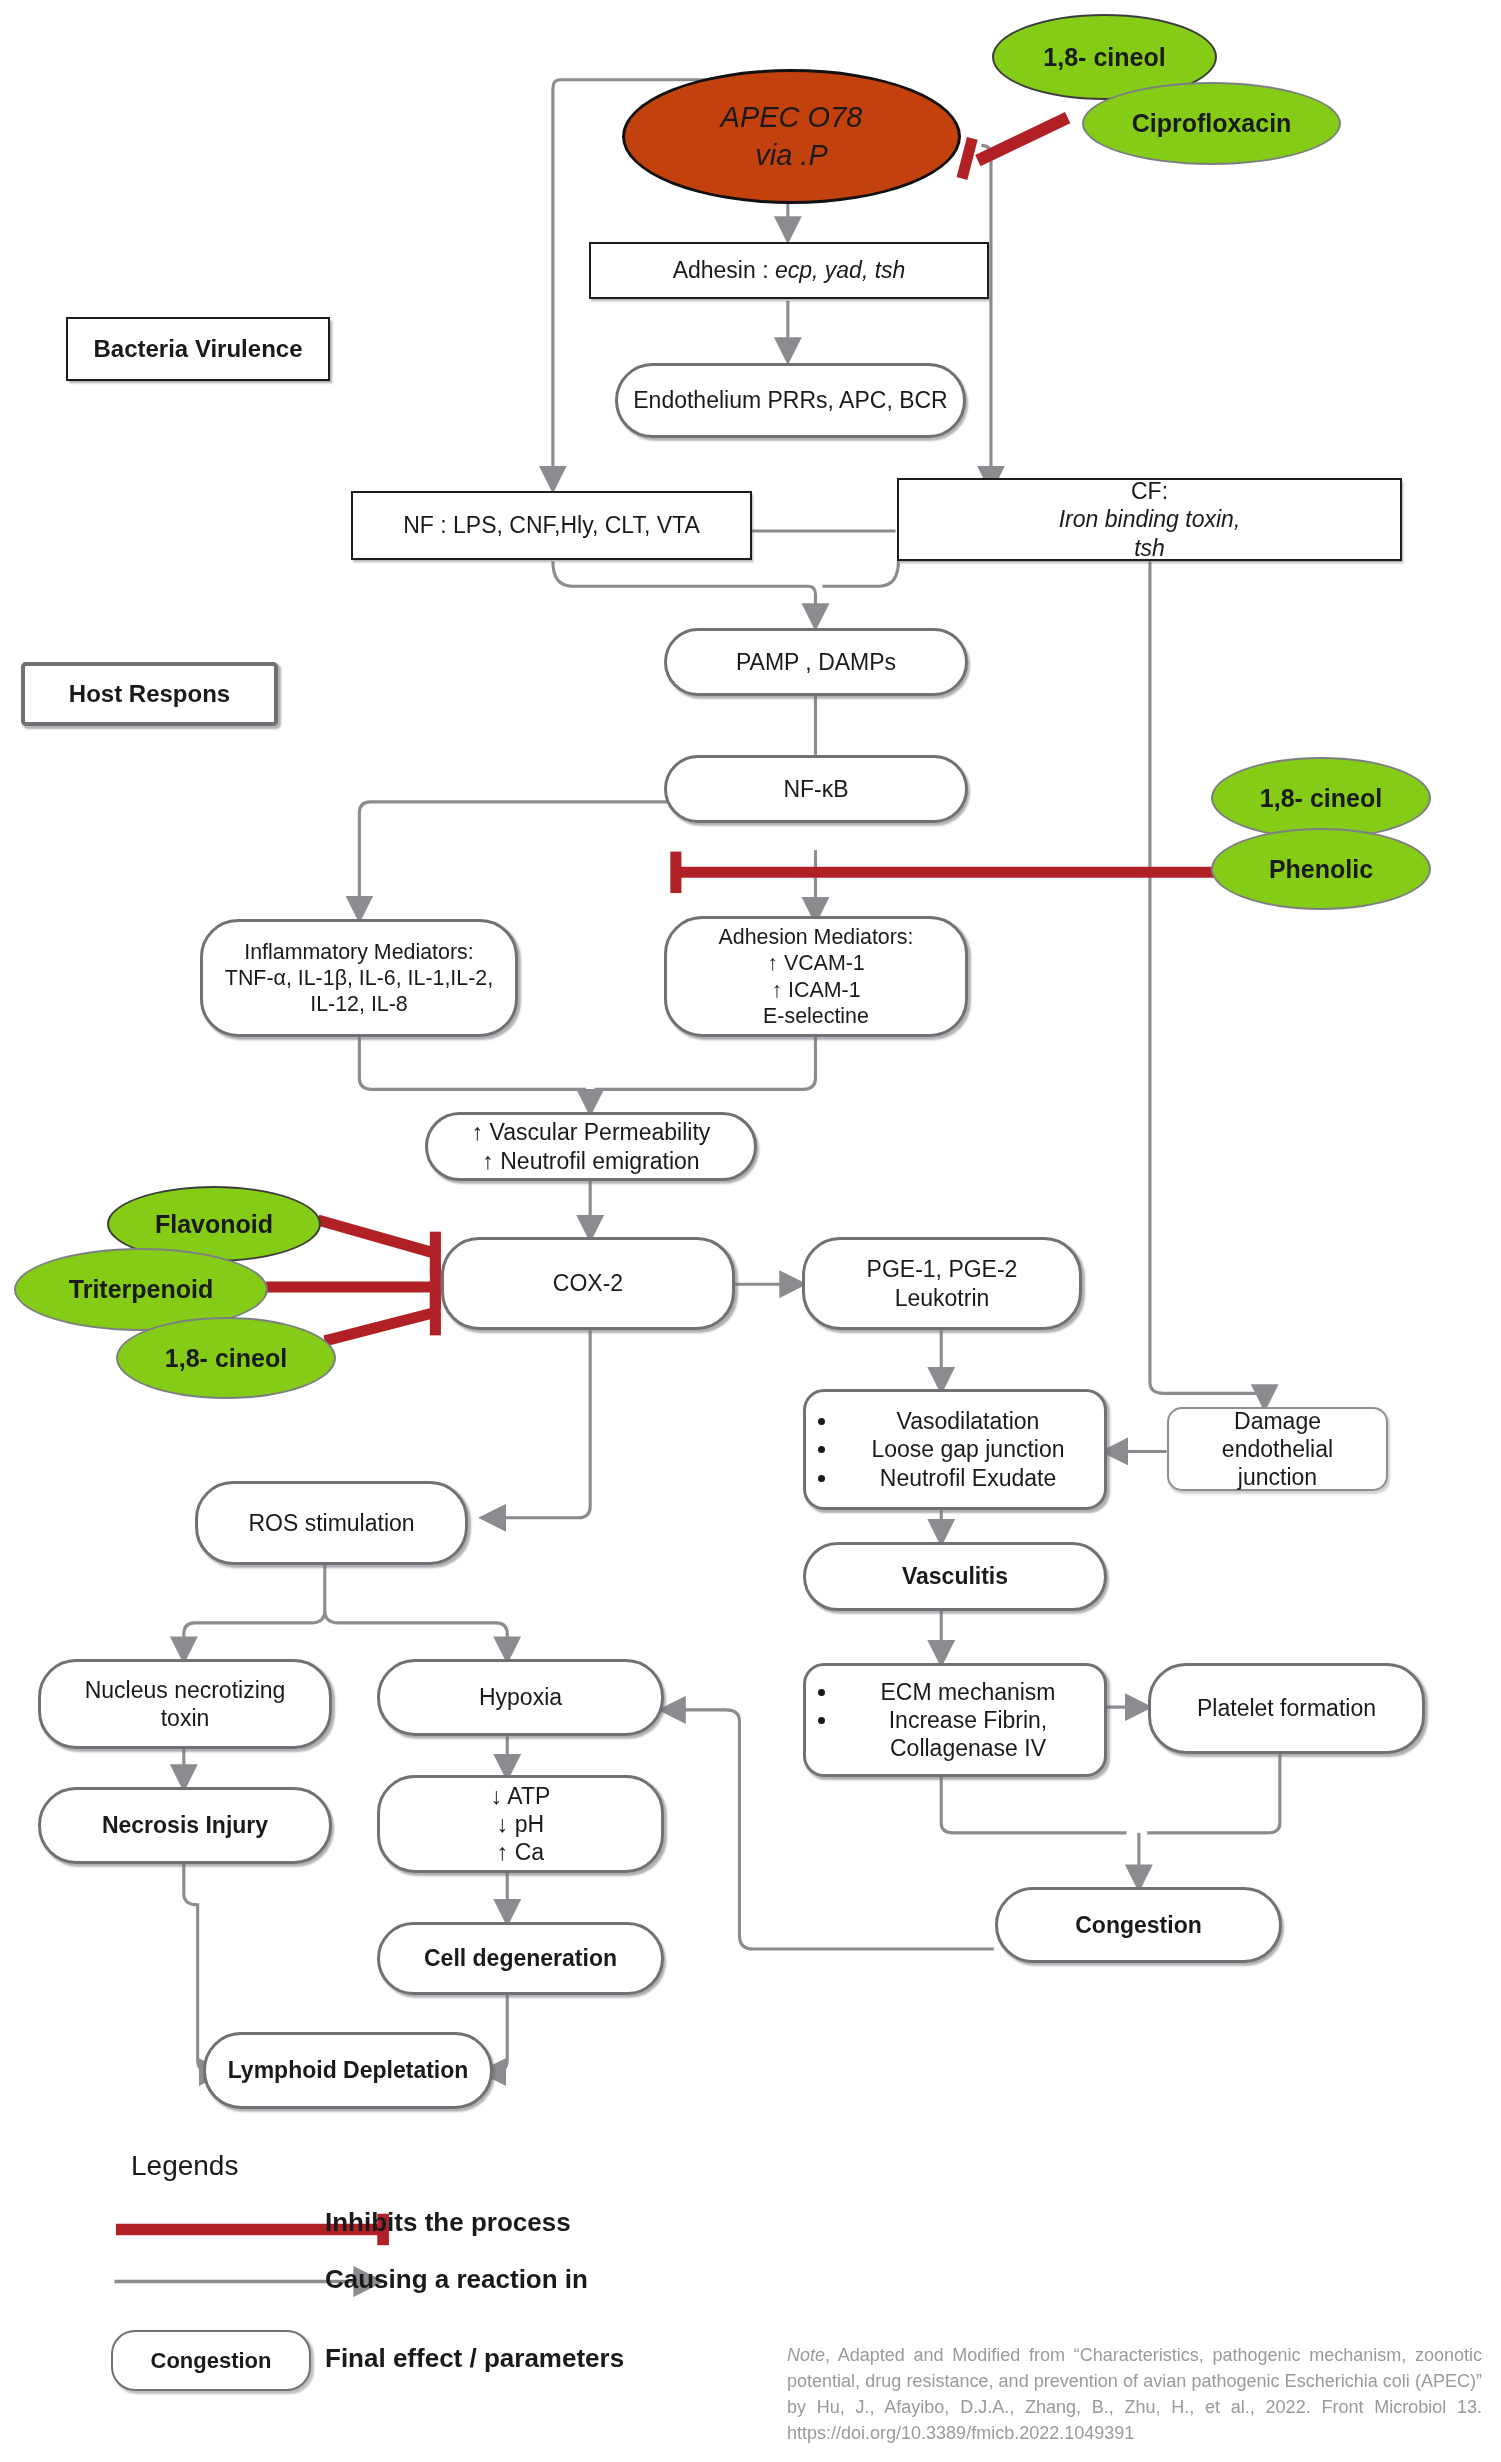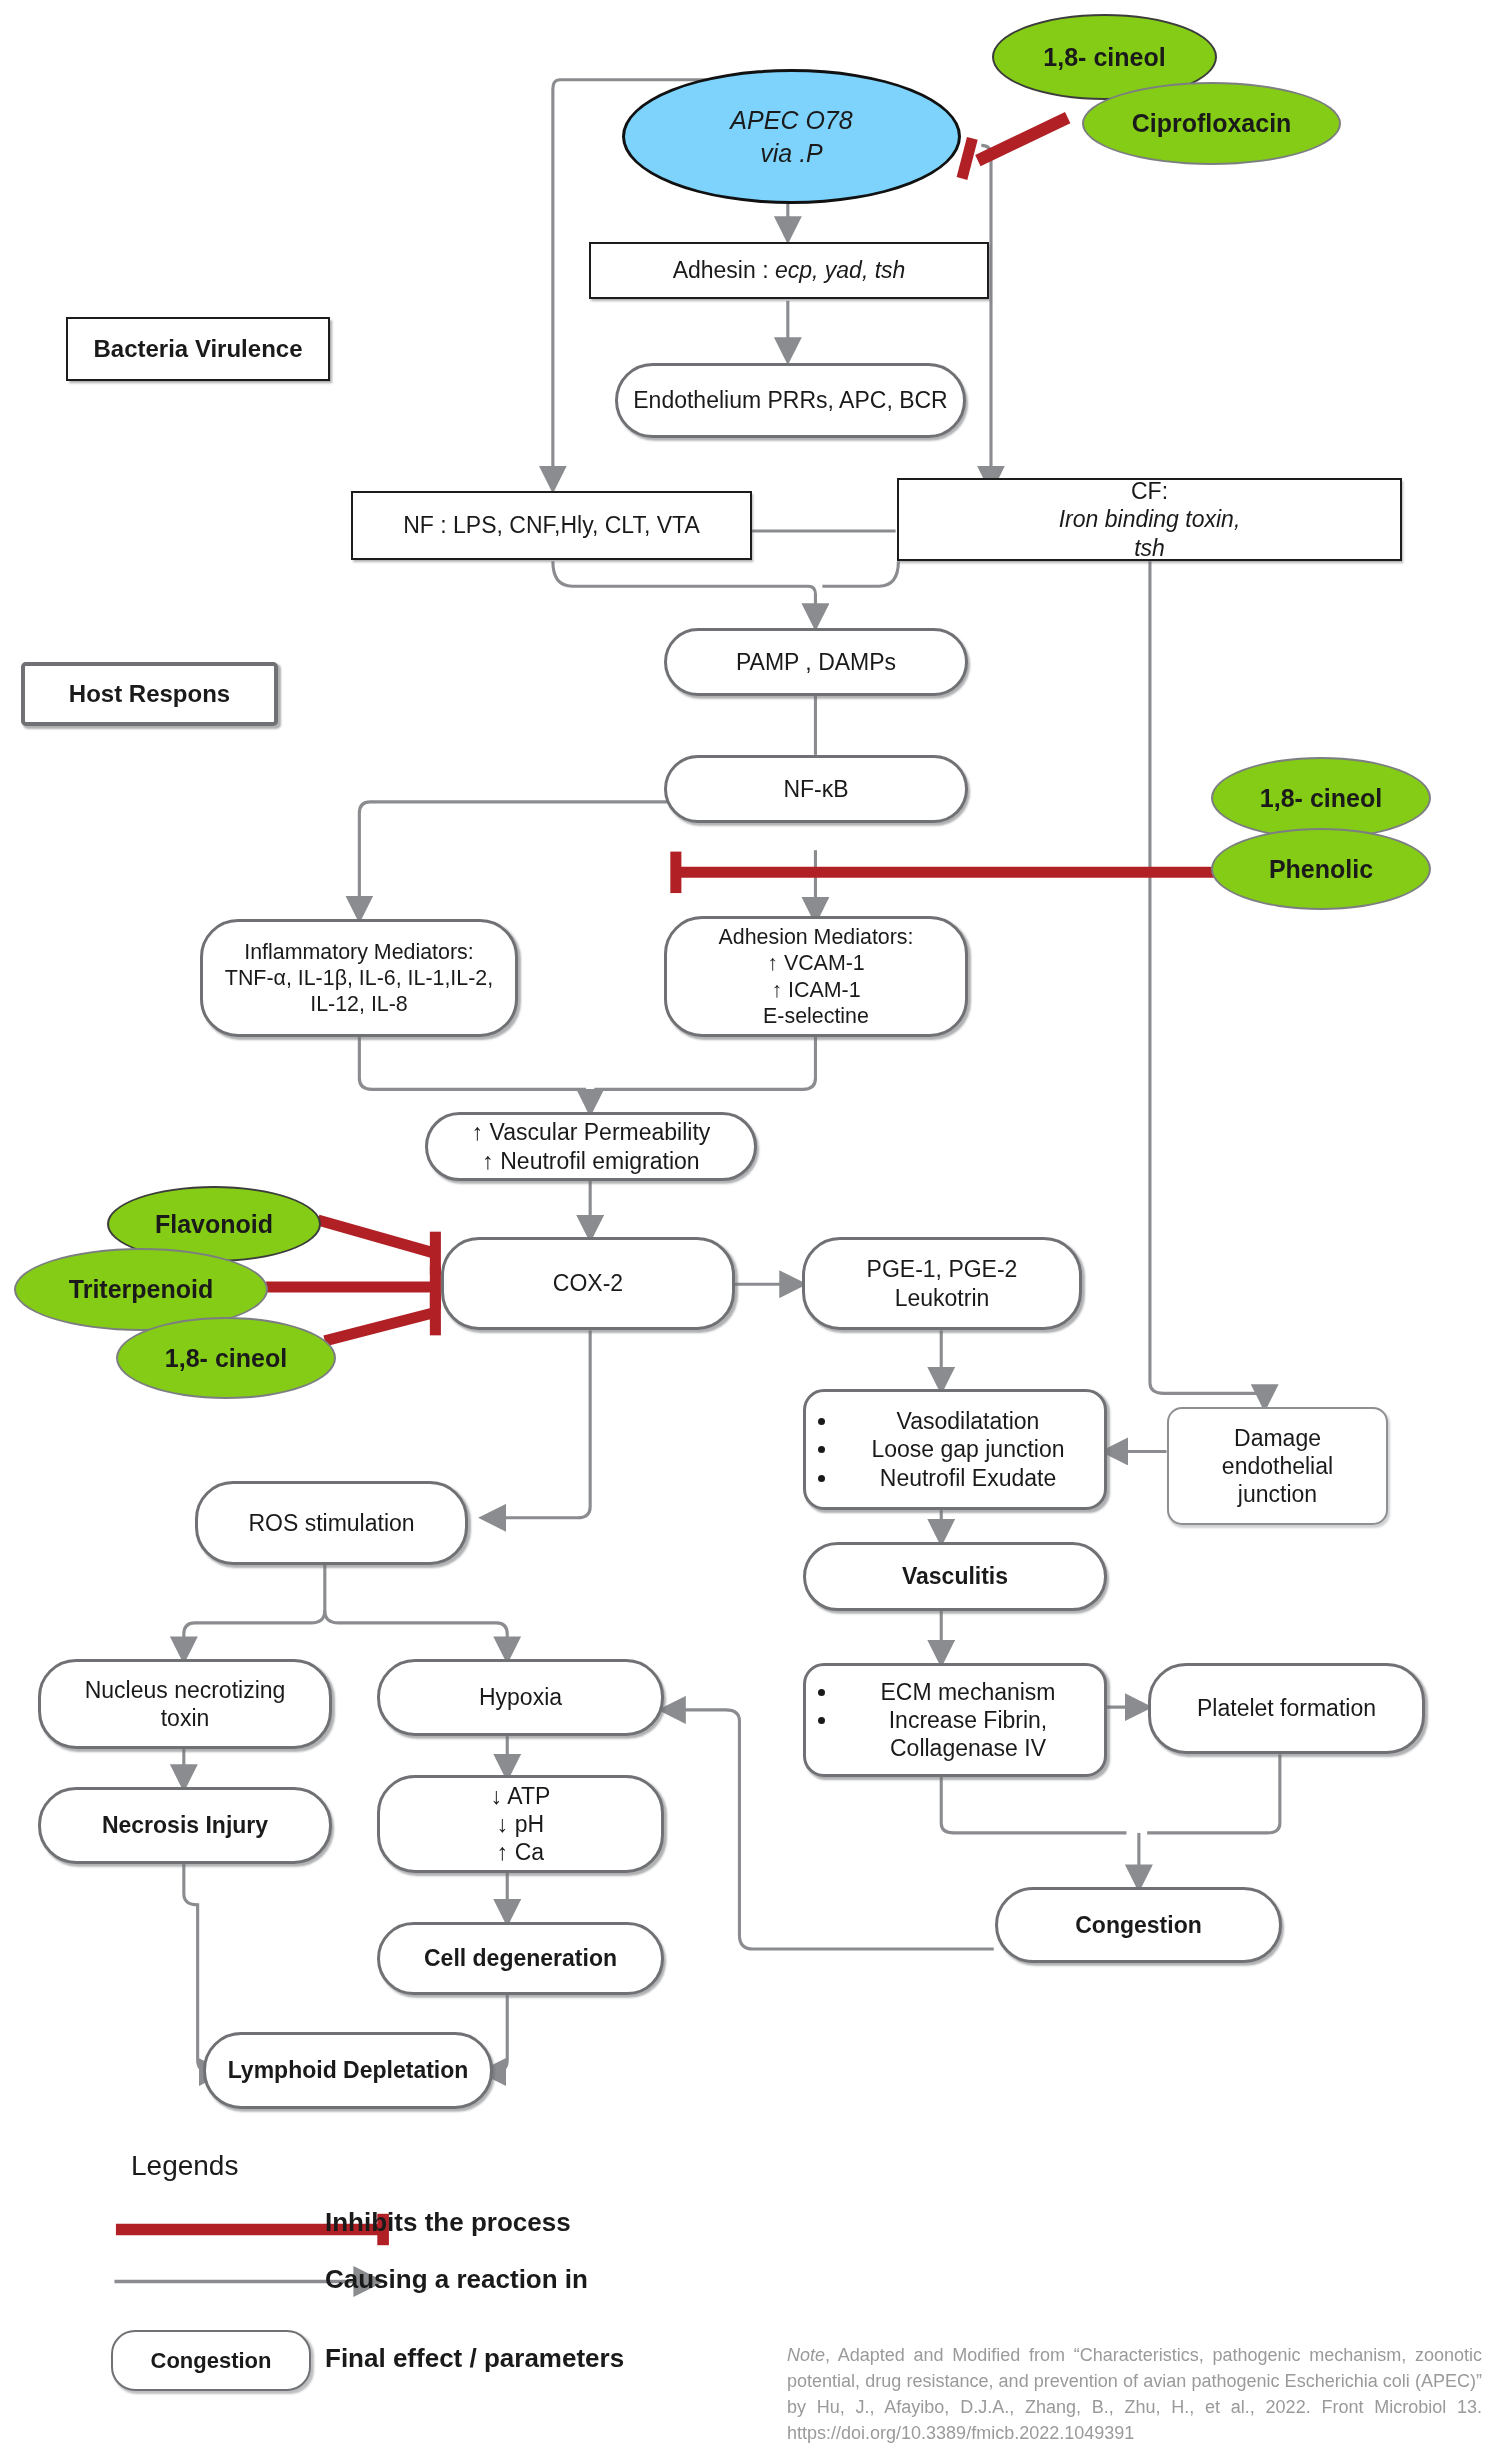--- a/index.html
+++ b/index.html
@@ -26,22 +26,22 @@
        font-weight:bold;font-size:24px;z-index:5;
        box-shadow:2.8px 2.8px 2.1px rgba(110,112,115,.55);}
   .tag.gray{border:4.8px solid #6f7174;border-radius:4.8px;}
 
   .oval{position:absolute;box-sizing:border-box;display:flex;align-items:center;
         justify-content:center;text-align:center;background:#84cc16;
         border:2.1px solid #7c7e81;border-radius:50%;font-weight:bold;
         font-size:25px;z-index:6;}
   .oval.dark{border:2.1px solid #3c3c3c;}
   .ellipse-apec{position:absolute;box-sizing:border-box;display:flex;
-        align-items:center;justify-content:center;text-align:center;background:#7dd3fc;
-        border:3.5px solid #111;border-radius:50%;font-style:italic;font-size:25px;
+        align-items:center;justify-content:center;text-align:center;background:#c2410c;
+        border:3.5px solid #111;border-radius:50%;font-style:italic;font-size:29px;
         line-height:1.3;z-index:3;}
 
   .legend-title{position:absolute;font-size:28px;z-index:6;}
   .legend-lbl{position:absolute;font-size:26px;font-weight:bold;z-index:6;}
   .legend-chip{position:absolute;box-sizing:border-box;display:flex;
        align-items:center;justify-content:center;background:#fff;
        border:2.8px solid #6f7174;border-radius:24px;font-weight:bold;font-size:22px;
        box-shadow:2.1px 2.1px 2.1px rgba(110,112,115,.45);z-index:6;}
   .note{position:absolute;font-size:18px;line-height:1.45;color:#9a9a9a;
         text-align:justify;z-index:6;}
@@ -254,21 +254,21 @@
   </div>
 
   <div class="node" style="left:803px;top:1389px;width:304px;height:121px;">
     <ul class="inner">
       <li>Vasodilatation</li>
       <li>Loose gap junction</li>
       <li>Neutrofil Exudate</li>
     </ul>
   </div>
 
-  <div class="node soft" style="left:1167px;top:1407px;width:221px;height:118px;">
+  <div class="node soft" style="left:1167px;top:1407px;width:221px;height:84px;">
     <span class="inner">
       <span>Damage</span><br>
       <span>endothelial</span><br>
       <span>junction</span>
     </span>
   </div>
 
   <div class="node pill" style="left:195px;top:1481px;width:273px;height:84px;">
     <span>ROS stimulation</span>
   </div>

